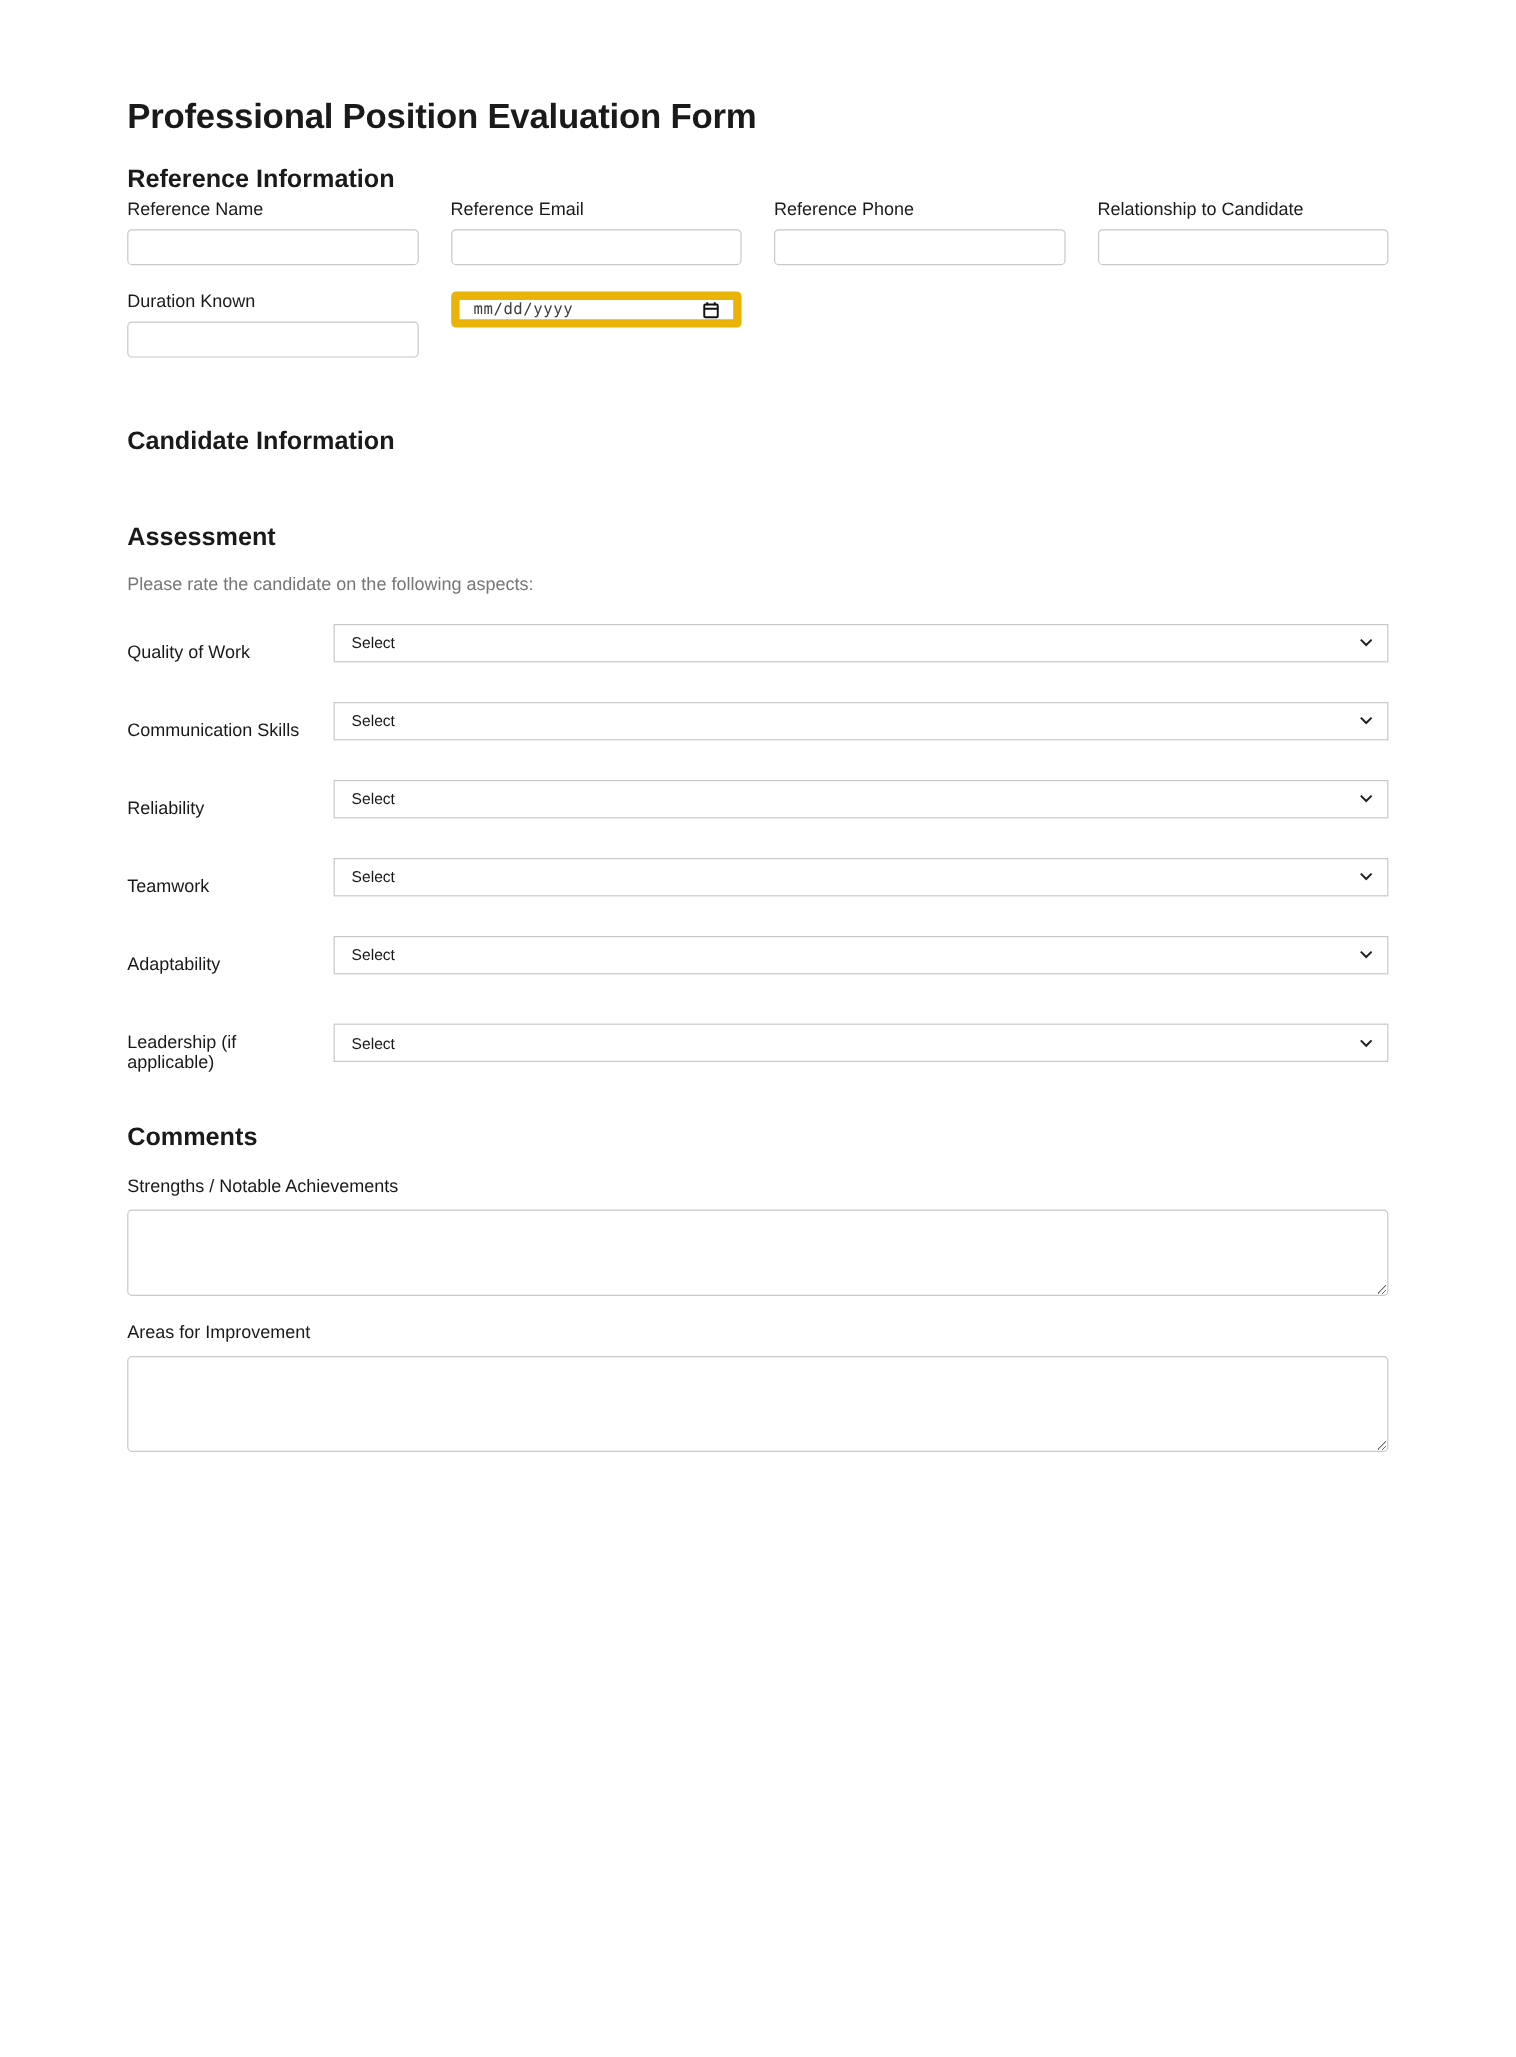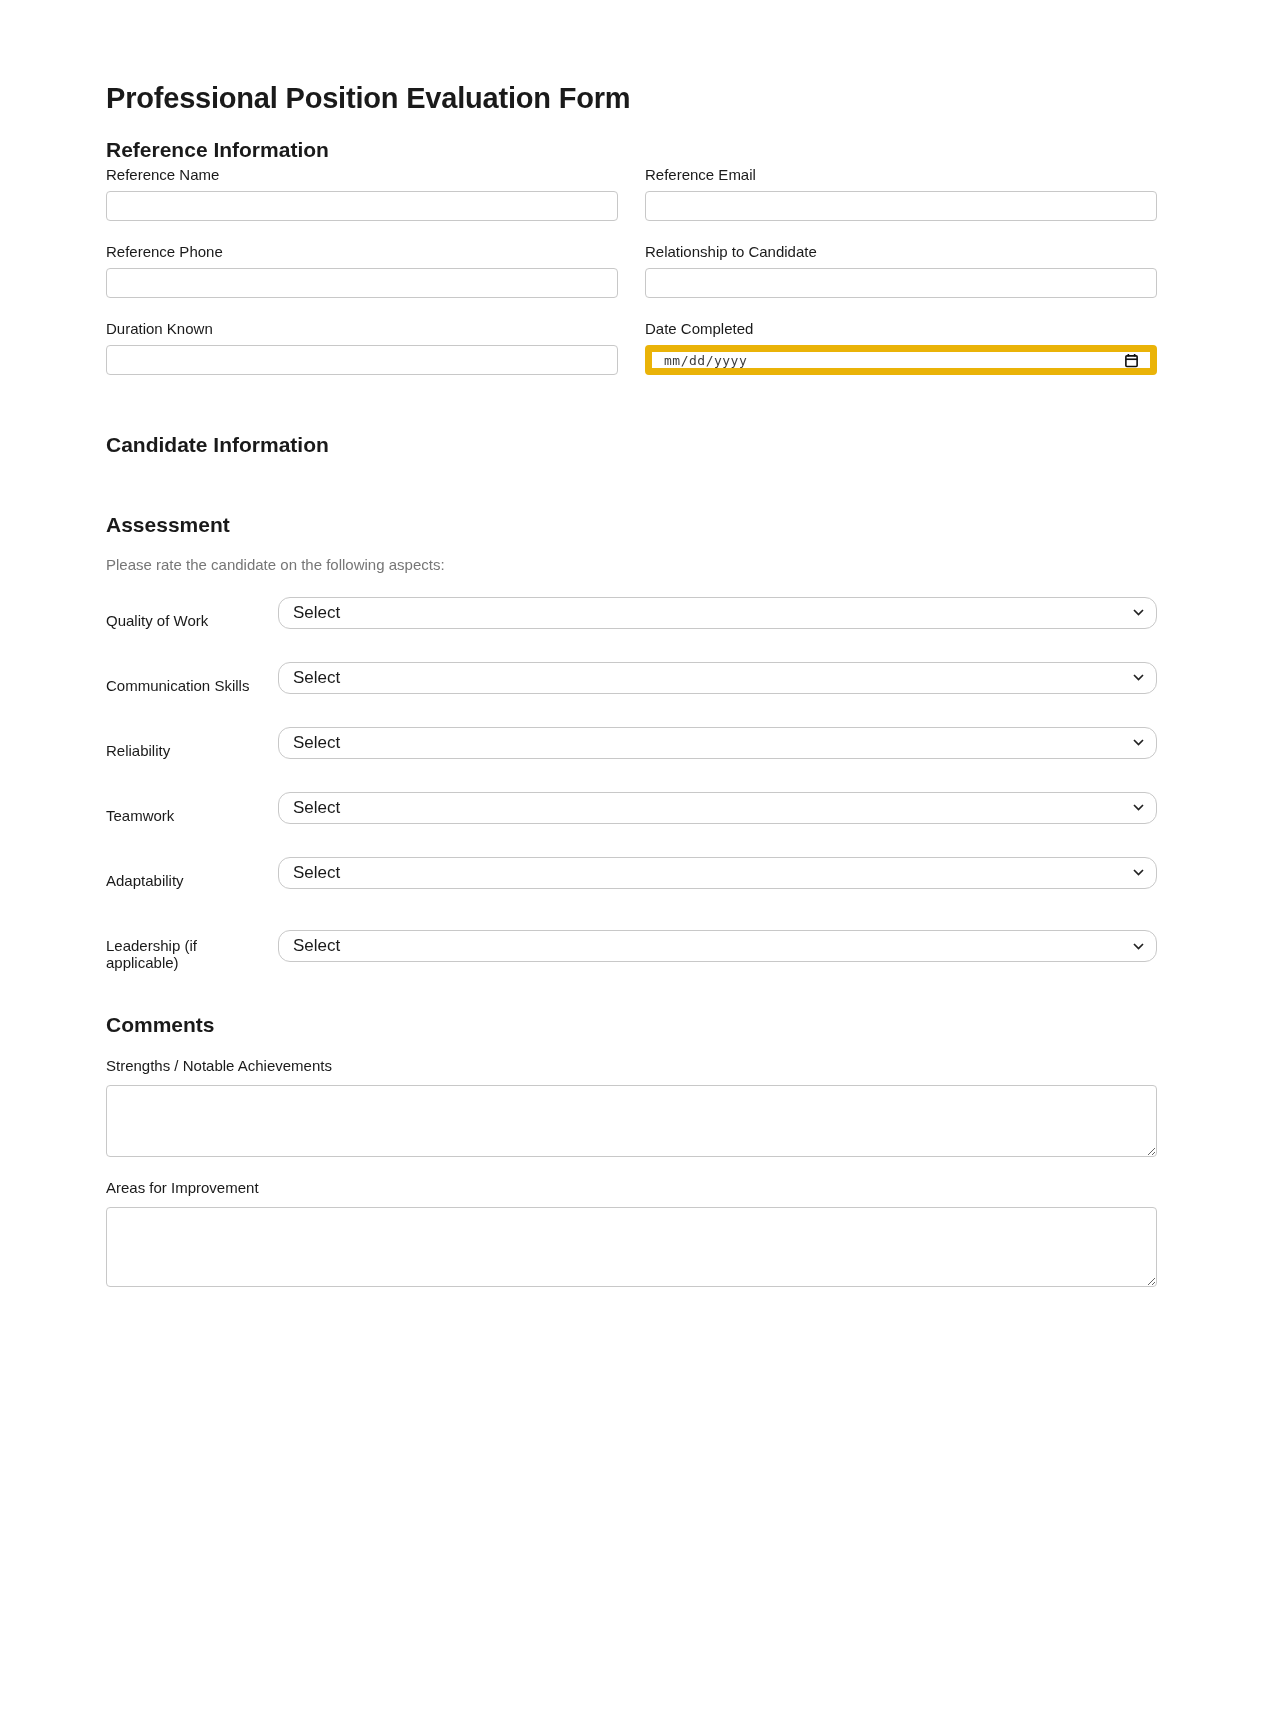--- a/index.html
+++ b/index.html
@@ -34,21 +34,21 @@
     margin: 0 0 20px 0;
     line-height: 1.1;
   }
   .section-ref h2 { margin-bottom: 5px; }
   .section-cand { margin-top: 58px; }
   .section-assess { margin-top: 56px; }
   .section-comments { margin-top: 42px; }
 
   .grid2 {
     display: grid;
-    grid-template-columns: 1fr 1fr;
+    grid-template-columns: 1fr 1fr 1fr 1fr;
     column-gap: 27px;
     row-gap: 22px;
   }
   .field { min-width: 0; }
   .field .flabel {
     display: block;
     font-size: 15px;
     line-height: 18px;
     margin-bottom: 7px;
     color: #1a1a1a;
@@ -114,27 +114,27 @@
     padding-top: 15px;
     padding-right: 10px;
     font-size: 15px;
     line-height: 17px;
   }
   .aselect {
     flex: 1;
     height: 32px;
     box-sizing: border-box;
     border: 1px solid #c8c8c8;
-    border-radius: 12px;
+    border-radius: 0;
     background: #fff;
     display: flex;
     align-items: center;
     justify-content: space-between;
     padding: 0 12px 0 14px;
-    font-size: 17px;
+    font-size: 13px;
     color: #1a1a1a;
     cursor: default;
   }
   .chevron {
     display: flex;
     align-items: center;
   }
 
   .comment-field { margin-top: 21px; }
   .comment-field .flabel {
@@ -192,21 +192,20 @@
           <span class="flabel">Relationship to Candidate</span>
           <input type="text" class="text-input" style="">
         </div>
 
         <div class="field">
           <span class="flabel">Duration Known</span>
           <input type="text" class="text-input" style="">
         </div>
 
         <div class="field">
-          <span class="flabel">Date Completed</span>
           <div class="date-input">
             <span class="date-placeholder">mm/dd/yyyy</span>
             <span class="calendar-btn">
               <svg width="15" height="15" viewBox="0 0 24 24">
                 <path d="M7 1.5v4M17 1.5v4" stroke="#111" stroke-width="2.6" fill="none"></path>
                 <rect x="3" y="4.5" width="18" height="17" rx="1.5" fill="none" stroke="#111" stroke-width="2.6"></rect>
                 <path d="M3 10h18" stroke="#111" stroke-width="2.6"></path>
               </svg>
             </span>
           </div>

